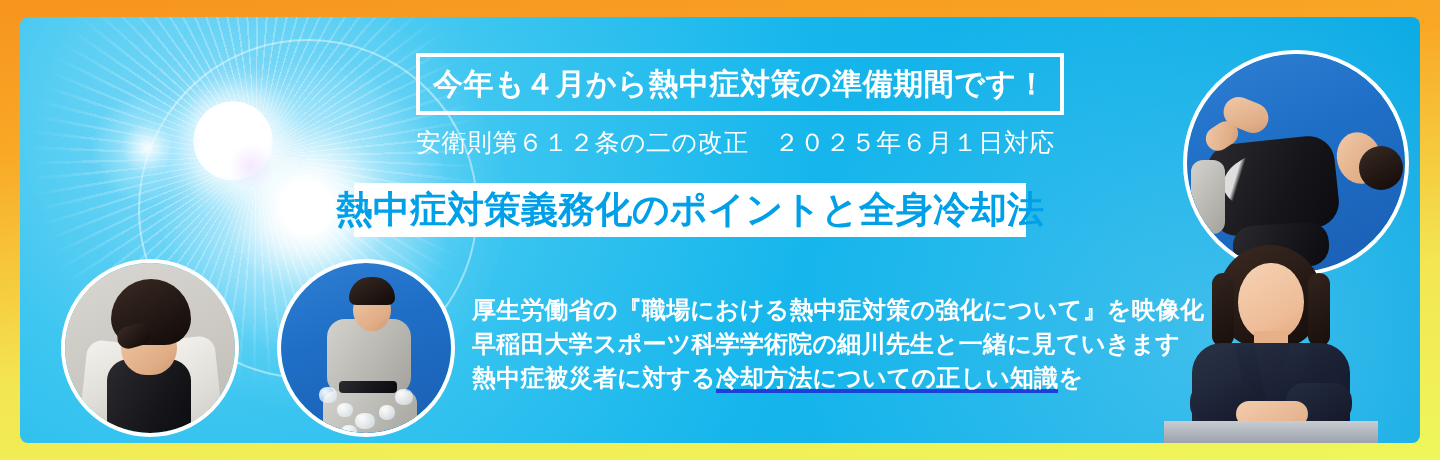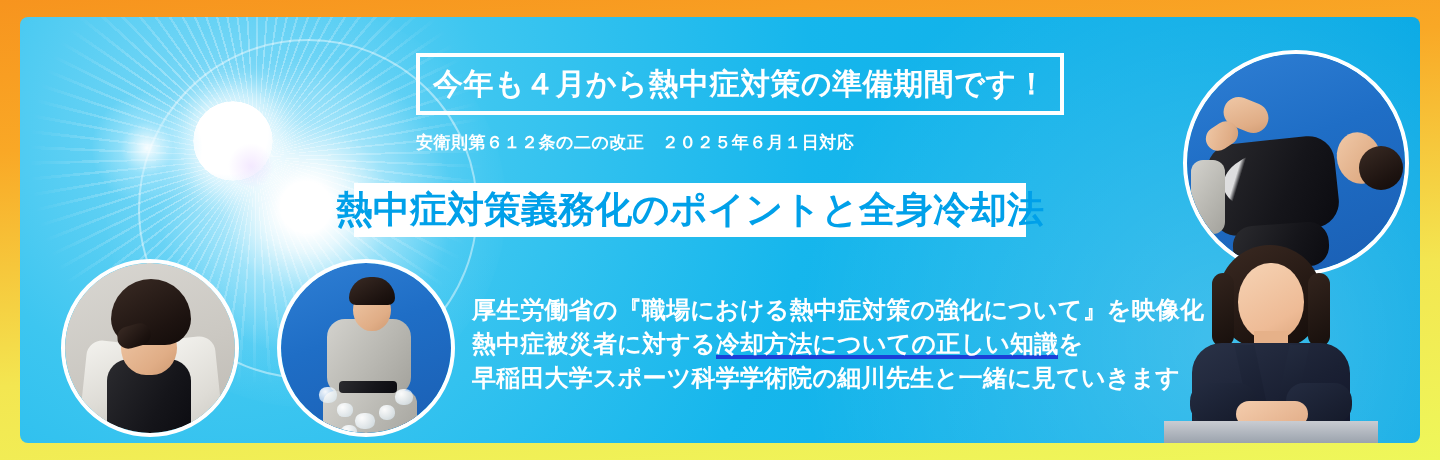--- a/index.html
+++ b/index.html
@@ -138,21 +138,21 @@
     display:flex;align-items:center;justify-content:center;
   }
   #headline-box .txt{
     color:#ffffff;font-weight:700;font-size:30px;letter-spacing:.5px;white-space:nowrap;
   }
 
   #subline{
     position:absolute;left:396px;top:108px;width:660px;height:34px;
     display:flex;align-items:center;
   }
-  #subline .txt{color:#ffffff;font-weight:700;font-size:17px;letter-spacing:.5px;white-space:nowrap;}
+  #subline .txt{color:#ffffff;font-weight:400;font-size:25px;letter-spacing:.5px;white-space:nowrap;}
 
   #title-box{
     position:absolute;left:334px;top:166px;width:672px;height:54px;
     background:#ffffff;display:flex;align-items:center;justify-content:center;
   }
   #title-box .txt{
     color:#00a0e9;font-weight:700;font-size:37px;letter-spacing:0px;white-space:nowrap;
   }
 
   #body-copy{position:absolute;left:452px;top:276px;width:780px;}
@@ -231,22 +231,22 @@
     <div id="subline">
       <span class="txt">安衛則第６１２条の二の改正　２０２５年６月１日対応</span>
     </div>
 
     <div id="title-box">
       <span class="txt">熱中症対策義務化のポイントと全身冷却法</span>
     </div>
 
     <div id="body-copy">
       <div class="line">厚生労働省の『職場における熱中症対策の強化について』を映像化！</div>
+      <div class="line">早稲田大学スポーツ科学学術院の細川先生と一緒に見ていきます</div>
       <div class="line"><span>熱中症被災者に対する</span><span class="u">冷却方法についての正しい知識</span><span>を</span></div>
-      <div class="line">早稲田大学スポーツ科学学術院の細川先生と一緒に見ていきます</div>
     </div>
 
     <div id="presenter">
       <div class="pr-hair"></div>
       <div class="pr-hair-side" style="left:62px;"></div>
       <div class="pr-hair-side" style="left:158px;"></div>
       <div class="pr-face"></div>
       <div class="pr-neck"></div>
       <div class="pr-blouse"></div>
       <div class="pr-jacket"></div>

